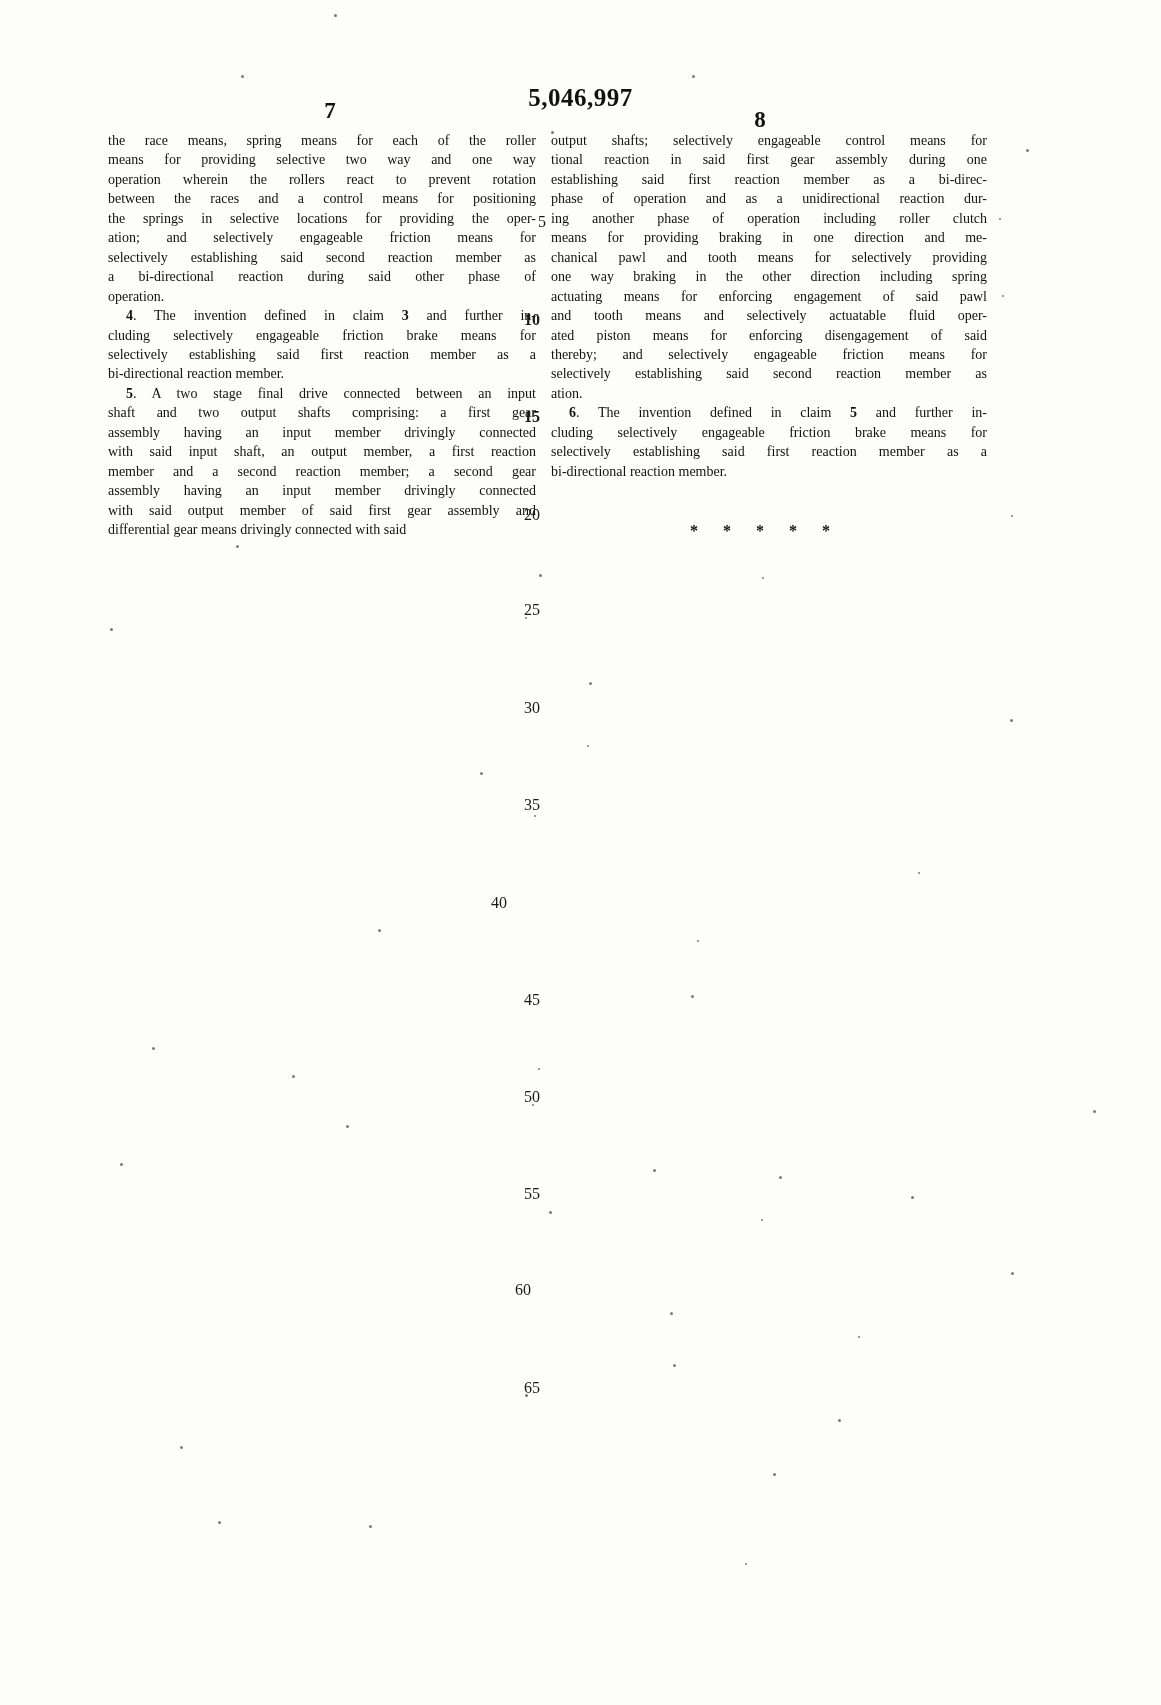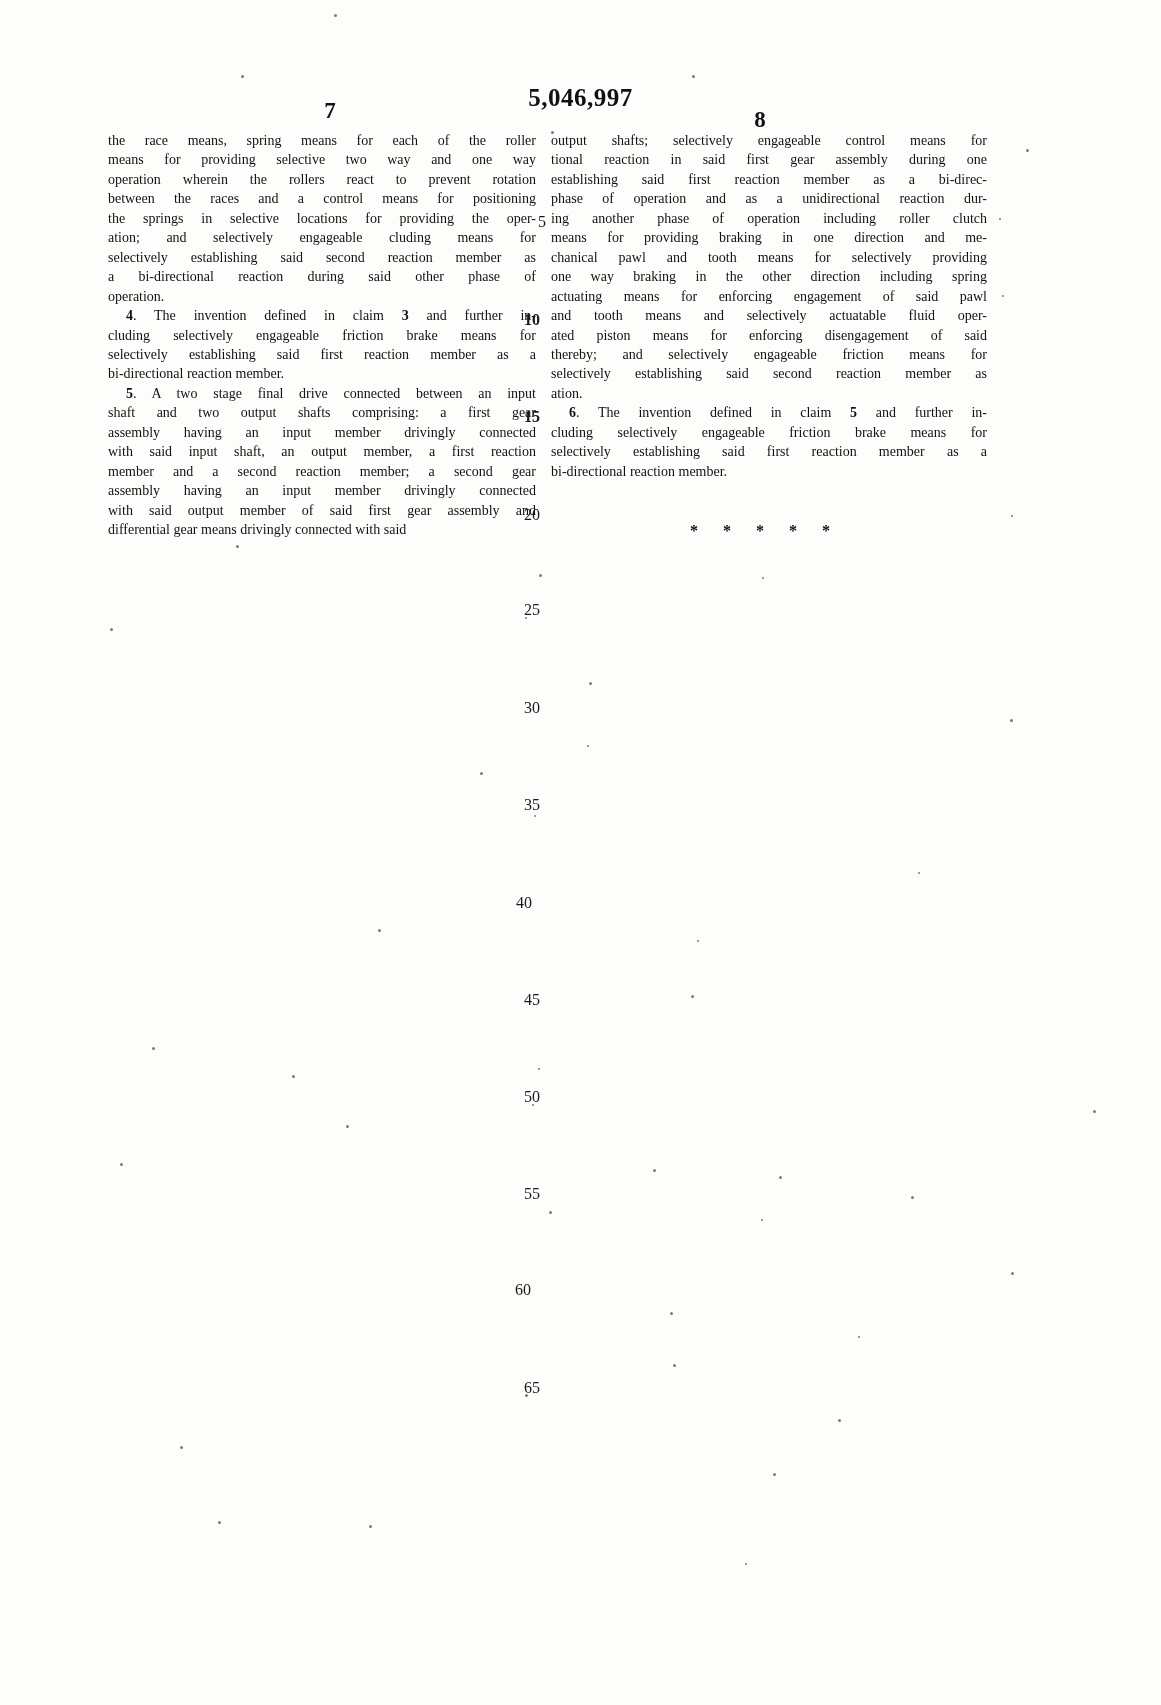--- a/index.html
+++ b/index.html
@@ -113,21 +113,21 @@
   <div class="col-num-left">7</div>
 
   <div class="col-num-right">8</div>
 
   <div class="column col-left">
     <span class="ln">the race means, spring means for each of the roller</span>
     <span class="ln">means for providing selective two way and one way</span>
     <span class="ln">operation wherein the rollers react to prevent rotation</span>
     <span class="ln">between the races and a control means for positioning</span>
     <span class="ln">the springs in selective locations for providing the oper-</span>
-    <span class="ln">ation; and selectively engageable cluding means for</span>
+    <span class="ln">ation; and selectively engageable friction means for</span>
     <span class="ln">selectively establishing said second reaction member as</span>
     <span class="ln">a bi-directional reaction during said other phase of</span>
     <span class="ln last">operation.</span>
     <span class="ln" style="text-indent:18px;"><span class="claim-no">4</span>. The invention defined in claim <span class="claim-no">3</span> and further in-</span>
     <span class="ln">cluding selectively engageable friction brake means for</span>
     <span class="ln">selectively establishing said first reaction member as a</span>
     <span class="ln last">bi-directional reaction member.</span>
     <span class="ln" style="text-indent:18px;"><span class="claim-no">5</span>. A two stage final drive connected between an input</span>
     <span class="ln">shaft and two output shafts comprising: a first gear</span>
     <span class="ln">assembly having an input member drivingly connected</span>
@@ -168,21 +168,21 @@
     </div>
 
   <div id="linenum-layer">
       <div class="linenum" style="top: 213px; left: 512px;">5</div>
       <div class="linenum" style="top: 311px; left: 506px; font-weight: bold;">10</div>
       <div class="linenum" style="top: 408px; left: 506px; font-weight: bold;">15</div>
       <div class="linenum" style="top: 506px; left: 506px;">20</div>
       <div class="linenum" style="top: 601px; left: 506px;">25</div>
       <div class="linenum" style="top: 699px; left: 506px;">30</div>
       <div class="linenum" style="top: 796px; left: 506px;">35</div>
-      <div class="linenum" style="top: 894px; left: 498px;">40</div>
+      <div class="linenum" style="top: 894px; left: 482px; text-align: center;">40</div>
       <div class="linenum" style="top: 991px; left: 506px;">45</div>
       <div class="linenum" style="top: 1088px; left: 506px;">50</div>
       <div class="linenum" style="top: 1185px; left: 506px;">55</div>
       <div class="linenum" style="top: 1281px; left: 506px; text-align: center;">60</div>
       <div class="linenum" style="top: 1379px; left: 506px;">65</div>
     </div>
 
   <div id="speck-layer">
       <div class="speck" style="top: 14px; left: 334px; width: 3px; height: 3px;"></div>
       <div class="speck" style="top: 75px; left: 241px; width: 3px; height: 3px;"></div>

